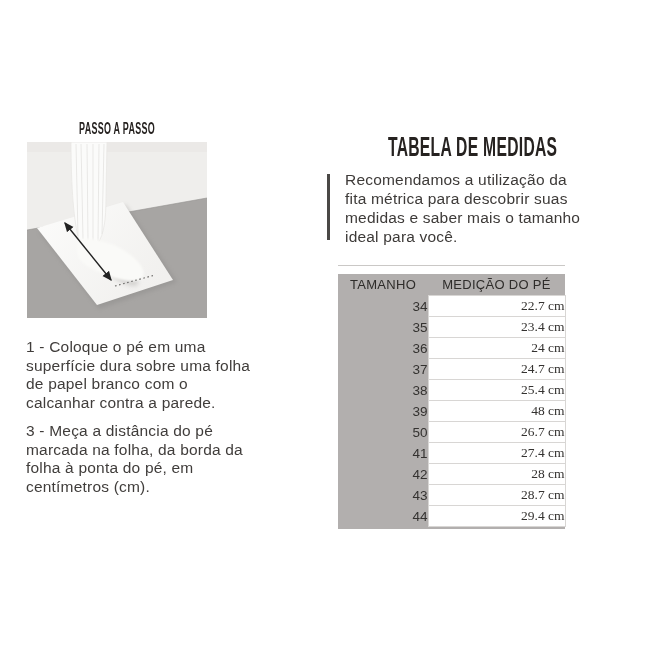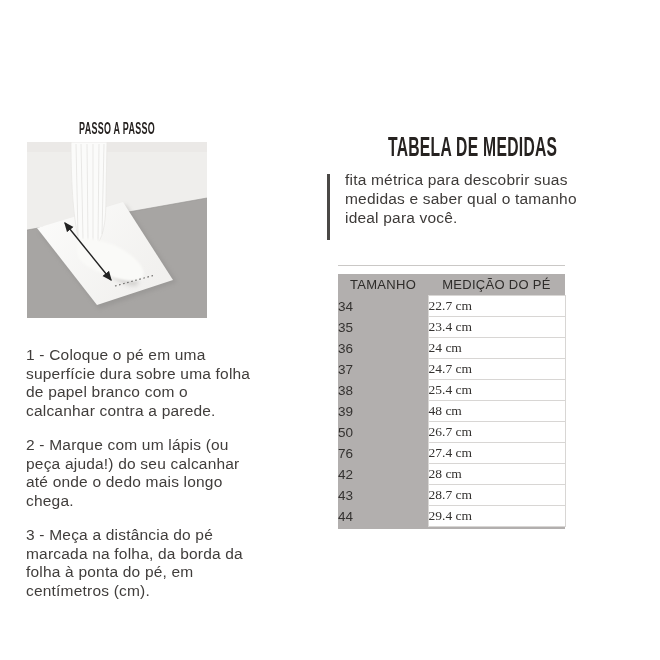--- a/index.html
+++ b/index.html
@@ -17,21 +17,21 @@
     letter-spacing:0.5px;text-align:center;
   }
   .left-heading{left:27px;top:120px;width:180px;font-size:16px;line-height:18px;}
   .right-title{left:338px;top:133px;width:227px;font-size:28px;line-height:28px;}
 
   
   .photo{left:27px;top:142px;width:180px;height:176px;}
 
   
   .instructions{left:26px;top:330px;width:250px;}
-  .instructions .para{margin:16px 0 10px 0;}
+  .instructions .para{margin:8px 0 10px 0;}
   .instructions .line{
     font-size:15.5px;line-height:18.5px;letter-spacing:0.2px;
     color:#403d3b;white-space:nowrap;
   }
 
   
   .quote{left:327px;top:170px;width:250px;display:flex;}
   .quote-bar{width:3px;height:66px;background:#4a4846;margin-top:4px;flex:0 0 3px;}
   .quote-text{margin-left:15px;}
   .quote-text .line{
@@ -43,21 +43,21 @@
   .table-topline{left:338px;top:265px;width:227px;height:1px;background:#cac8c6;}
   .table-wrap{left:338px;top:274px;width:227px;background:#b2afae;padding-bottom:2px;}
   table.size-table{border-collapse:collapse;width:227px;table-layout:fixed;}
   table.size-table th{
     height:21px;font-size:13px;font-weight:normal;color:#2e2c2a;
     letter-spacing:0.3px;vertical-align:middle;padding:0;
   }
   table.size-table col.c-size{width:90px;}
   table.size-table col.c-meas{width:137px;}
   table.size-table td{
-    height:20px;font-size:13.5px;color:#343230;text-align:left;
+    height:20px;font-size:13.5px;color:#343230;text-align:right;
     vertical-align:middle;padding:0;
   }
   td.meas-cell{background:#ffffff;border:1px solid #d8d6d4;font-family:Liberation Serif, serif;}
 </style>
 </head>
 <body>
 
 <div class="abs display-heading left-heading">PASSO A PASSO</div>
 
 <div class="abs photo">
@@ -108,40 +108,35 @@
 </div>
 
 <div class="abs instructions">
   <div class="para">
     <div class="line">1 - Coloque o pé em uma</div>
     <div class="line">superfície dura sobre uma folha</div>
     <div class="line">de papel branco com o</div>
     <div class="line">calcanhar contra a parede.</div>
   </div>
   <div class="para">
-    <div class="line">2 - Marque com um lápis (ou</div>
-    <div class="line">peça ajuda!) do seu calcanhar</div>
-    <div class="line">até onde o dedo mais longo</div>
-    <div class="line">chega.</div>
-  </div>
-  <div class="para">
     <div class="line">3 - Meça a distância do pé</div>
     <div class="line">marcada na folha, da borda da</div>
     <div class="line">folha à ponta do pé, em</div>
     <div class="line">centímetros (cm).</div>
   </div>
 </div>
 
 <div class="abs display-heading right-title">TABELA DE MEDIDAS</div>
 
 <div class="abs quote">
   <div class="quote-bar"></div>
   <div class="quote-text">
+    <div class="line">Recomendamos a utilização da</div>
     <div class="line">fita métrica para descobrir suas</div>
-    <div class="line">medidas e saber qual o tamanho</div>
+    <div class="line">medidas e saber mais o tamanho</div>
     <div class="line">ideal para você.</div>
   </div>
 </div>
 
 <div class="abs table-topline"></div>
 
 <div class="abs table-wrap">
   <table class="size-table">
     <colgroup>
         <col class="c-size">
@@ -176,21 +171,21 @@
       </tr>
       <tr>
         <td class="size-cell">39</td>
         <td class="meas-cell">48 cm</td>
       </tr>
       <tr>
         <td class="size-cell">50</td>
         <td class="meas-cell">26.7 cm</td>
       </tr>
       <tr>
-        <td class="size-cell">76</td>
+        <td class="size-cell">41</td>
         <td class="meas-cell">27.4 cm</td>
       </tr>
       <tr>
         <td class="size-cell">42</td>
         <td class="meas-cell">28 cm</td>
       </tr>
       <tr>
         <td class="size-cell">43</td>
         <td class="meas-cell">28.7 cm</td>
       </tr>

